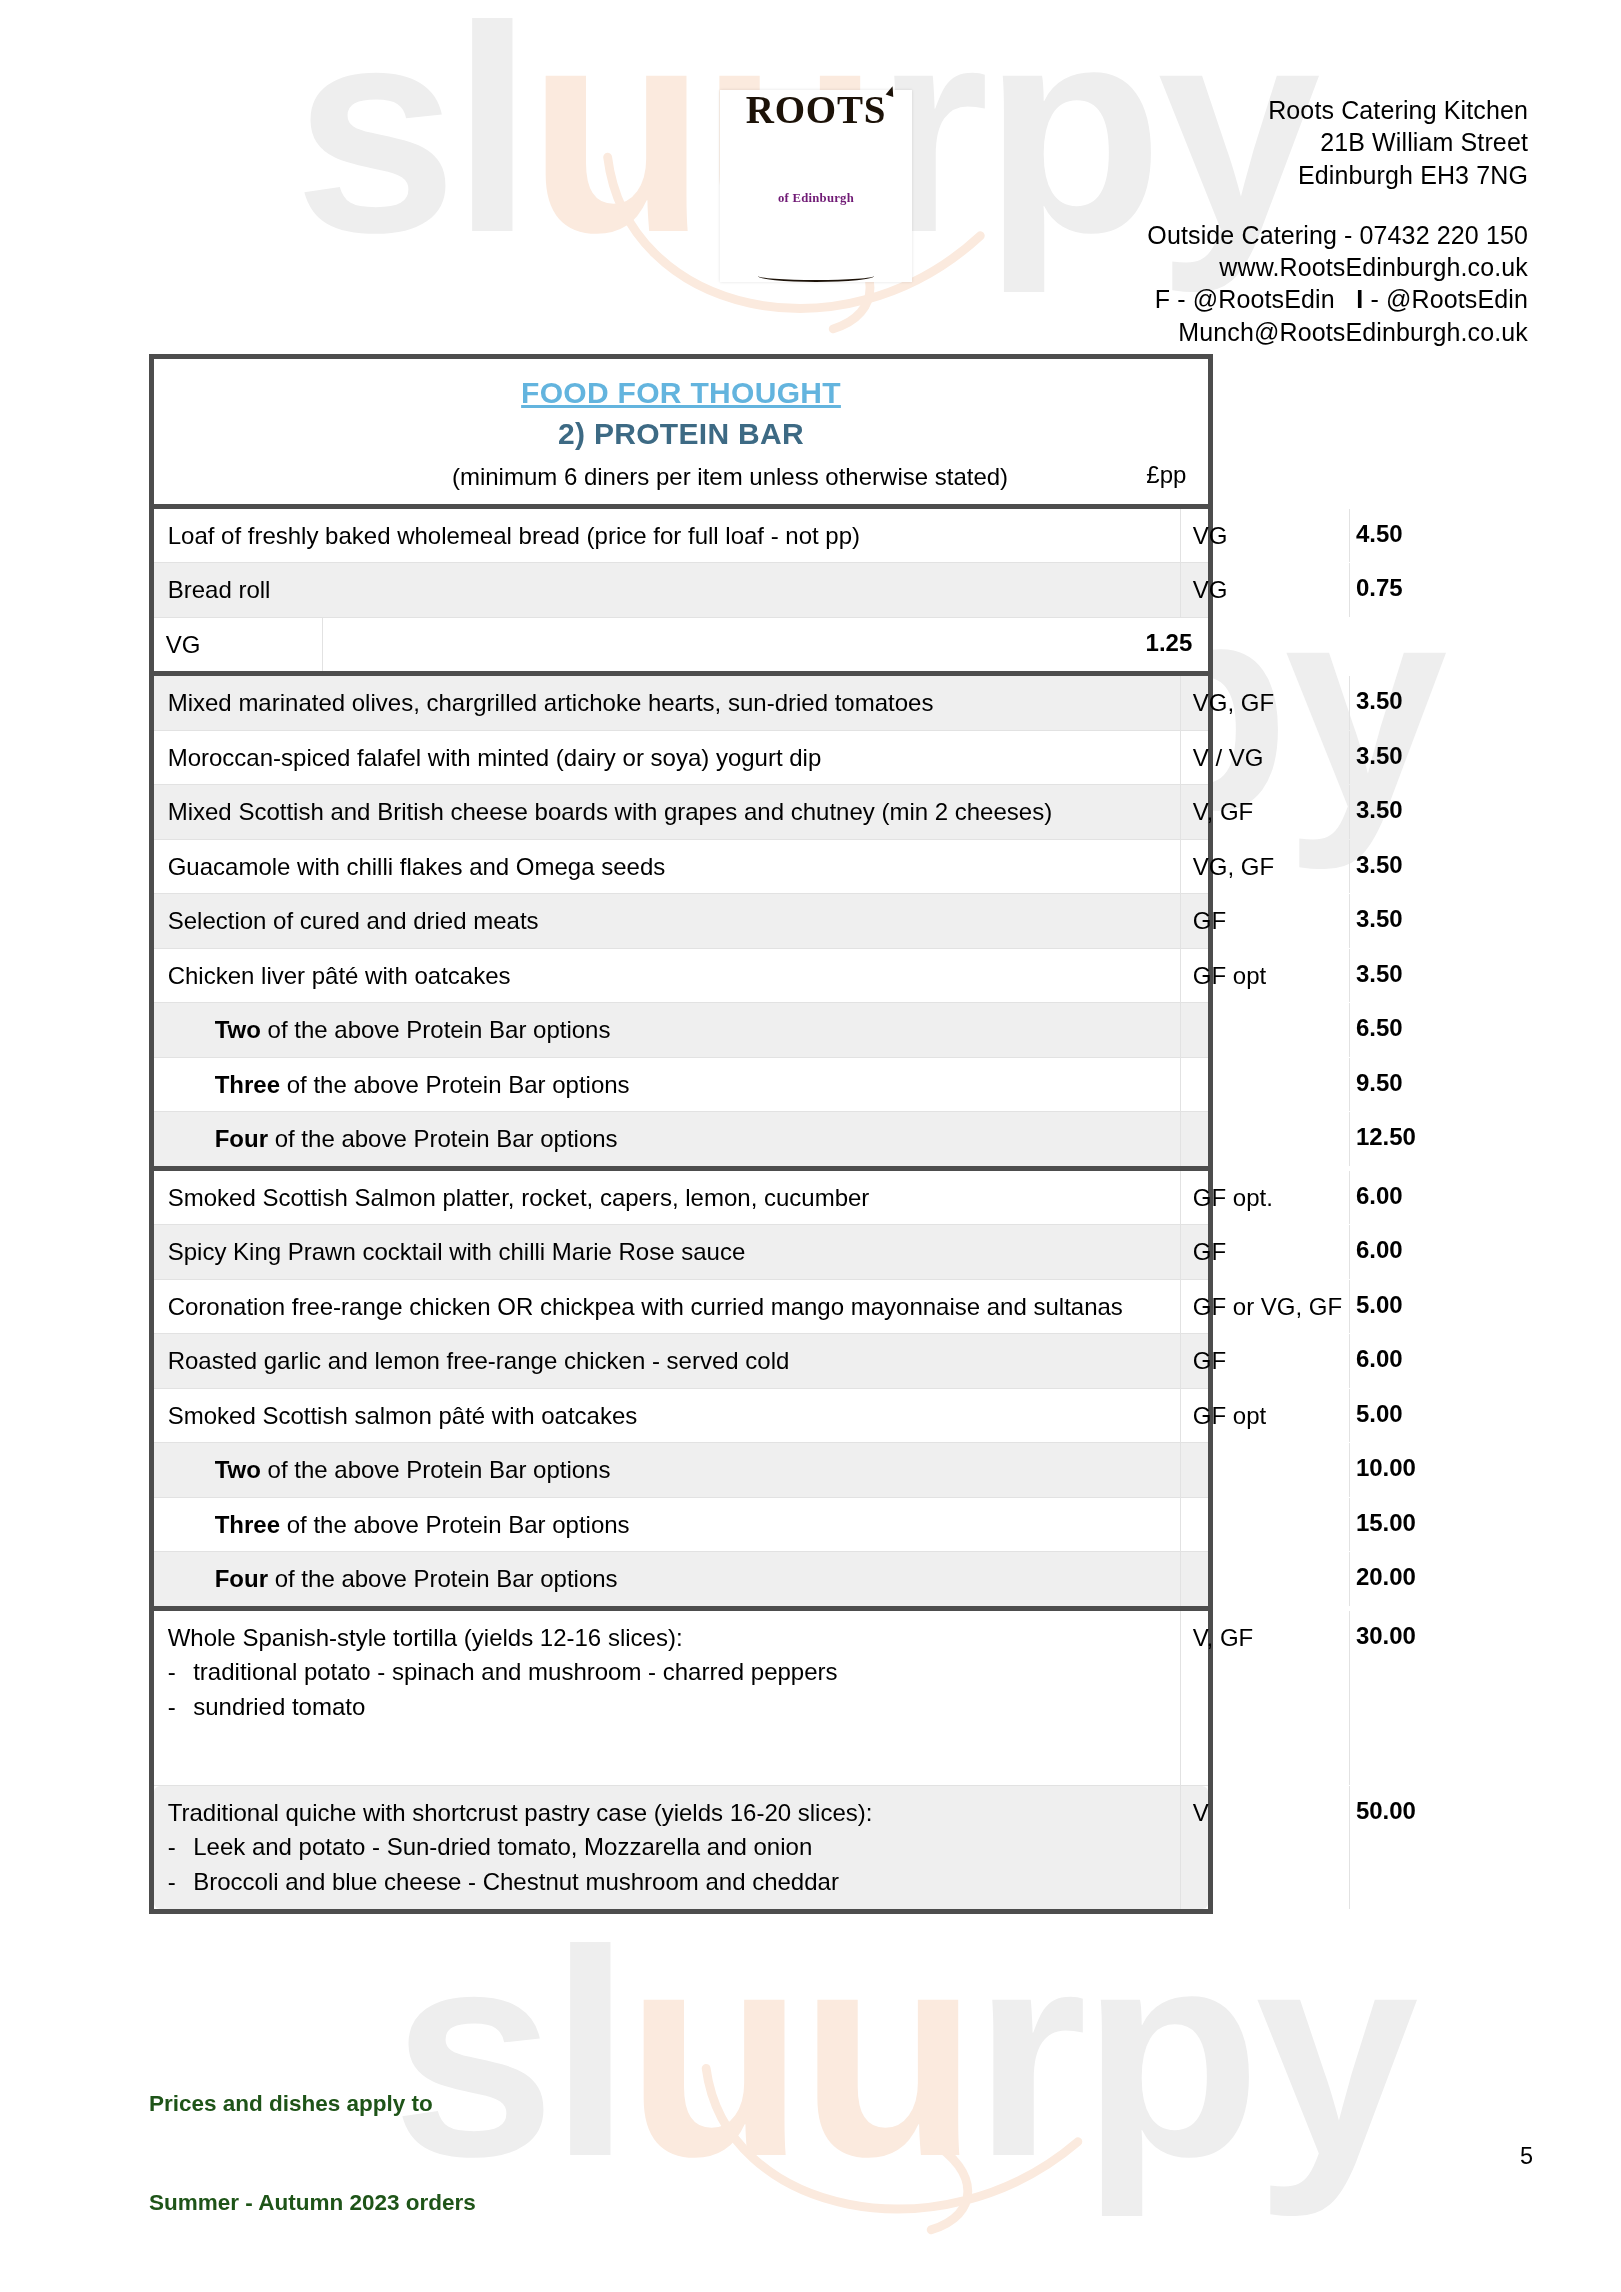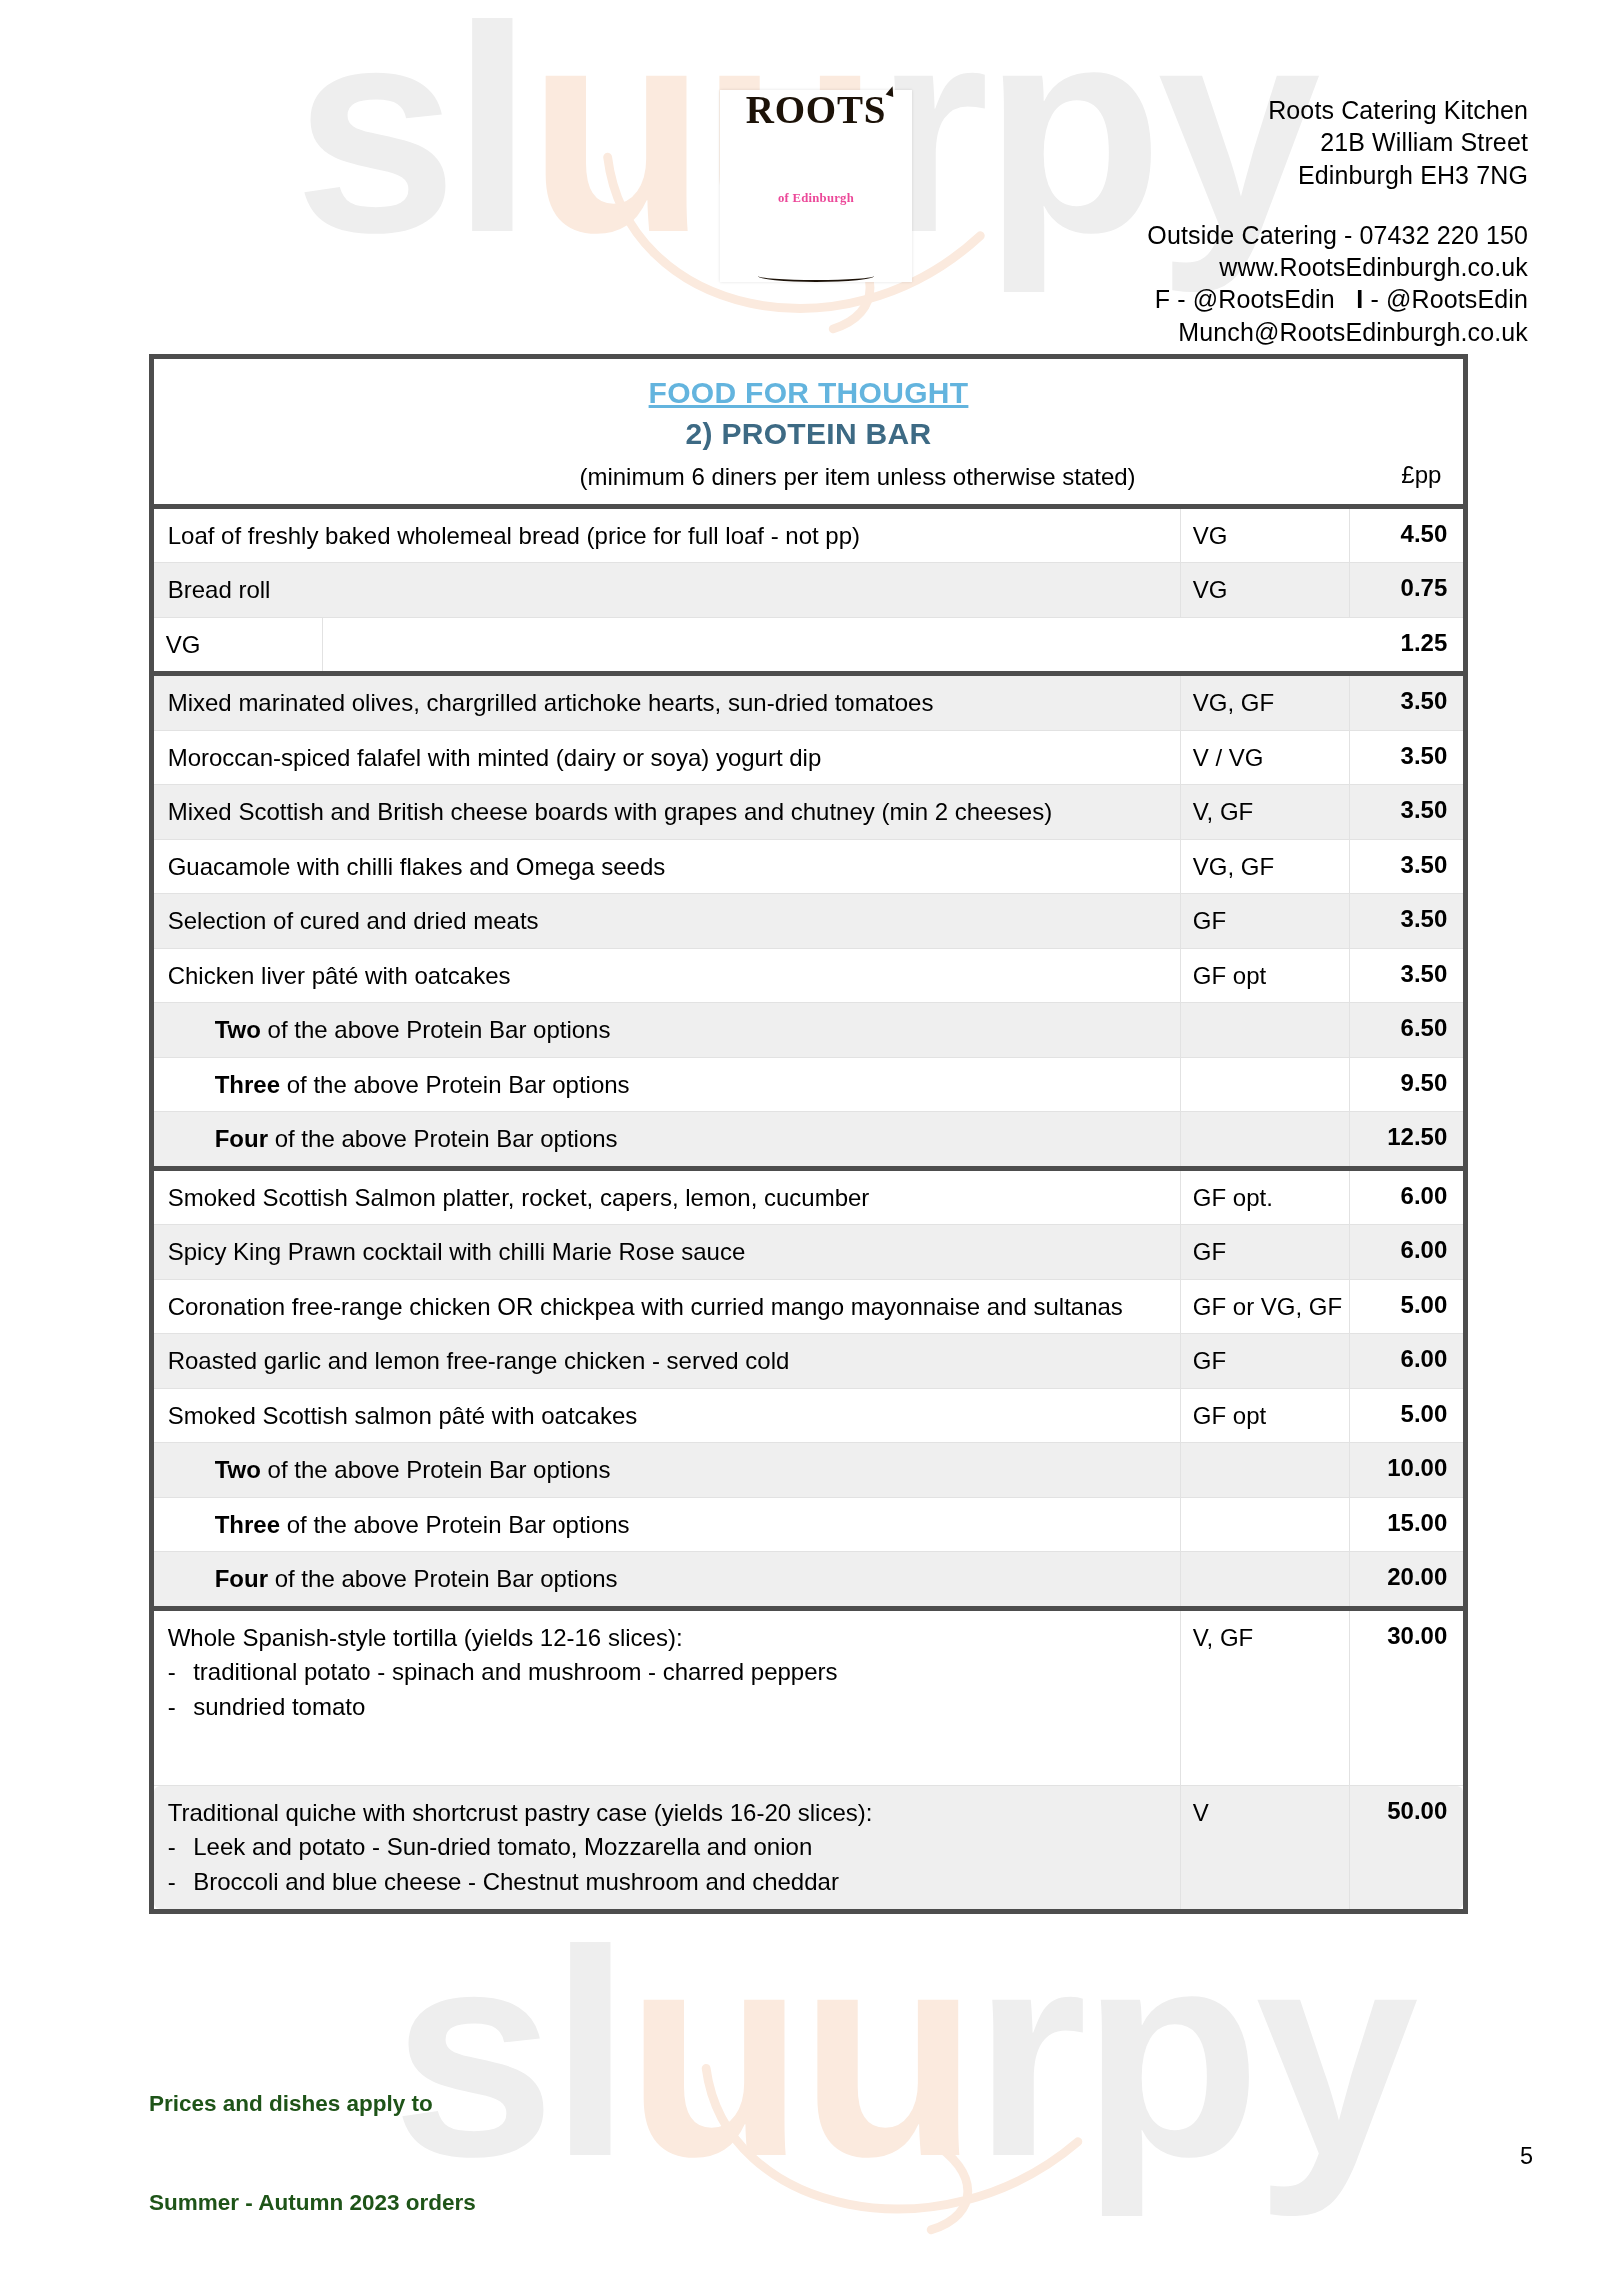--- a/index.html
+++ b/index.html
@@ -92,21 +92,21 @@
     width: 0; height: 0;
     border-left: 4.9px solid transparent;
     border-right: 4.9px solid transparent;
     border-bottom: 10.8px solid #1c1208;
     transform: rotate(18deg);
   }
   .logo-sub {
     font-family: "Liberation Serif", serif;
     font-weight: bold;
     font-size: 12.7px;
-    color: #ec4899;
+    color: #701a75;
     margin-top: -2px;
     letter-spacing: 0.02em;
   }
   .logo-swish {
     width: 116px;
     height: 9.8px;
     margin-top: 1px;
     border-bottom: 2.9px solid #1c1208;
     border-radius: 0 0 60% 60%;
   }
@@ -123,21 +123,21 @@
   }
   .contact .gap { height: 28px; }
   .contact .social-sep { display: inline-block; width: 21.6px; }
   .contact .i-mark { font-weight: bold; }
 
   
   .menu-table {
     position: absolute;
     left: 149px;
     top: 354px;
-    width: 1319px;
+    width: 1064px;
     border: 5.9px solid #4d4d4d;
     box-sizing: border-box;
     background: #ffffff;
   }
   .mt-row {
     display: flex;
     width: 100%;
     box-sizing: border-box;
     border-bottom: 1px solid #e2e2e2;
   }

